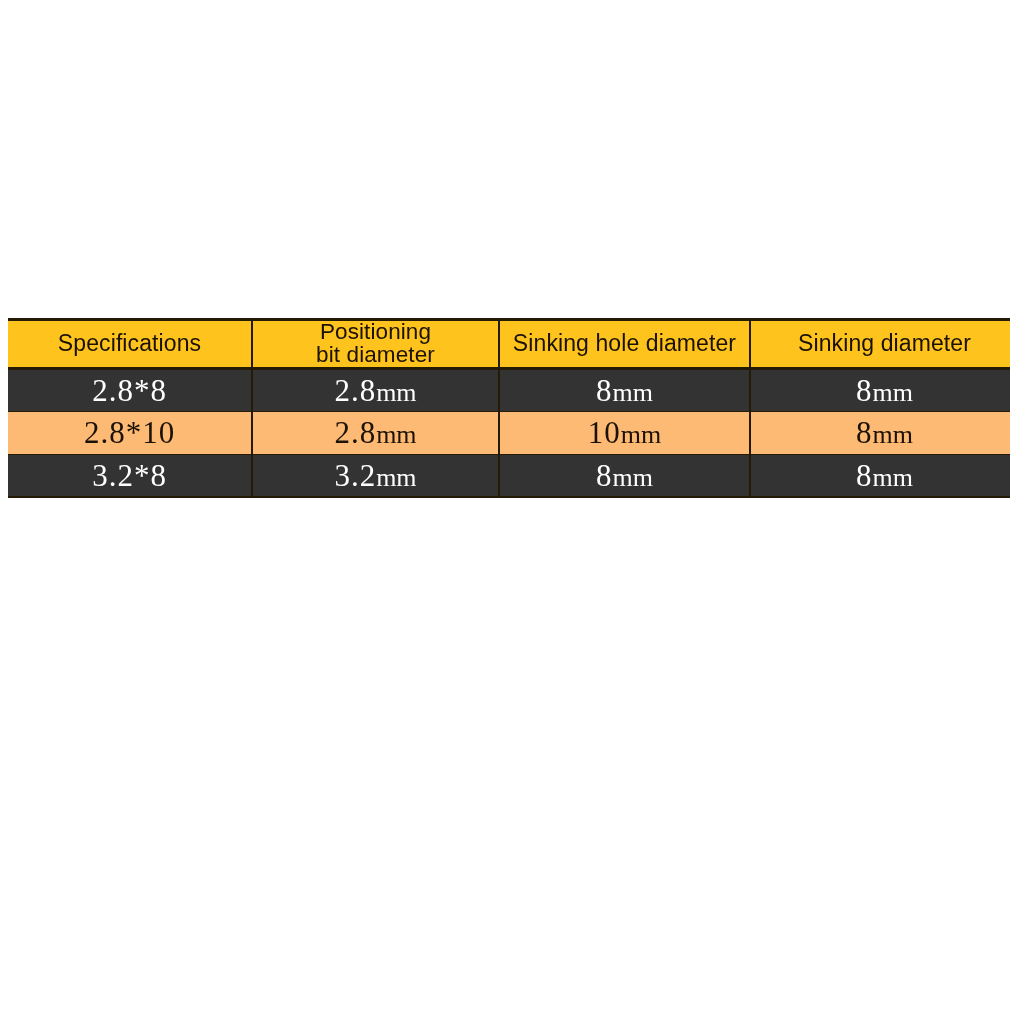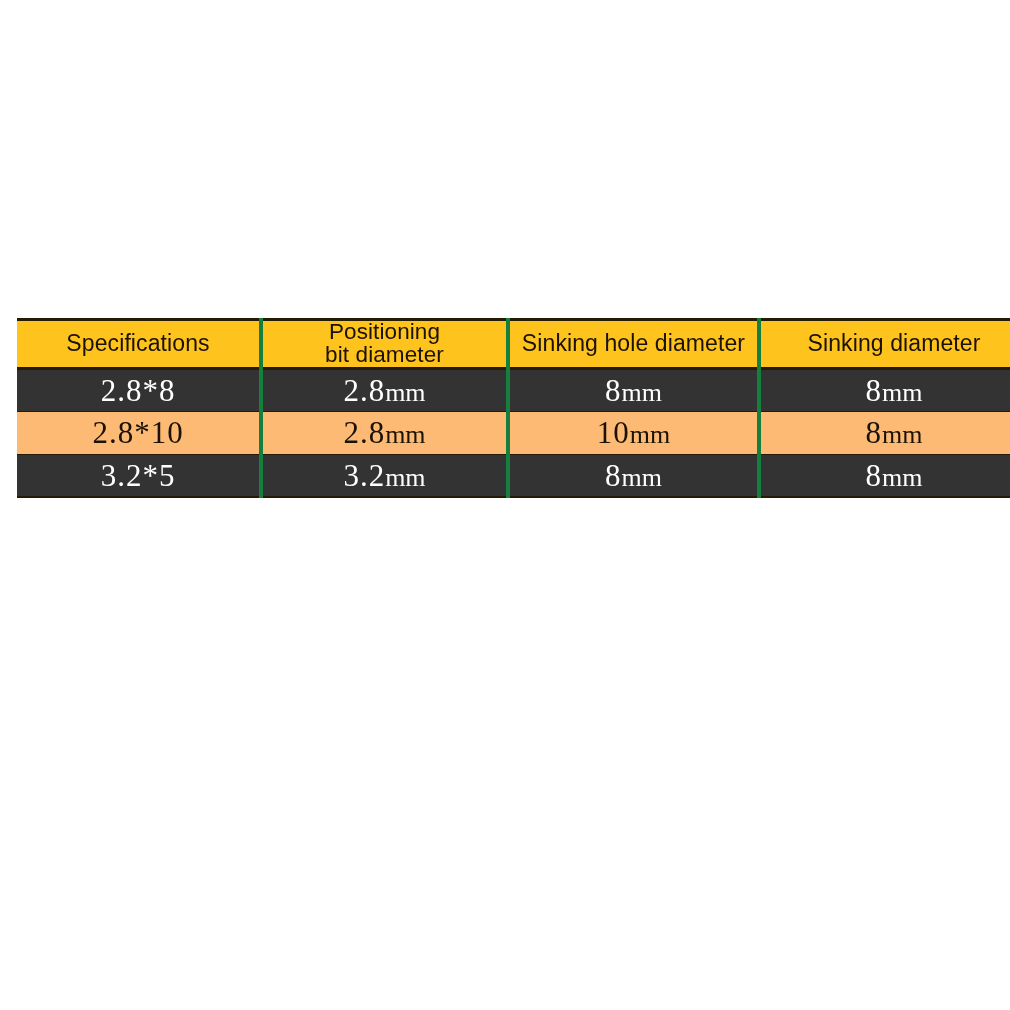--- a/index.html
+++ b/index.html
@@ -14,21 +14,21 @@
     overflow: hidden;
   }
   #canvas {
     position: relative;
     width: 1010px;
     height: 1010px;
     background: #ffffff;
   }
   .spec-table-wrap {
     position: absolute;
-    left: 17px;
+    left: 8px;
     top: 318px;
     width: 888px;
   }
   table.spec-table {
     width: 1010px;
     border-collapse: collapse;
     table-layout: fixed;
     border-top: 3px solid #241b07;
     border-bottom: 2px solid #241b07;
   }
@@ -36,21 +36,21 @@
   table.spec-table col.c1 { width: 247px; }
   table.spec-table col.c2 { width: 251px; }
   table.spec-table col.c3 { width: 268px; }
 
   table.spec-table td,
   table.spec-table th {
     padding: 0;
     margin: 0;
     text-align: center;
     vertical-align: middle;
-    border-left: 4px solid #15803d;
+    border-left: 2px solid #15803d;
     border-right: 2px solid #241b07;
     overflow: hidden;
   }
   table.spec-table tr > *:first-child { border-left: none; }
   table.spec-table tr > *:last-child { border-right: none; }
 
   
   tr.header-row { height: 45px; }
   tr.header-row th {
     background: #FEC31D;
@@ -157,21 +157,21 @@
           </td>
           <td>
             <span class="cell-txt">8</span><span class="unit">mm</span>
           </td>
         </tr>
 
 
 
         <tr class="data-row row-dark">
           <td>
-            <span class="cell-txt">3.2*5</span>
+            <span class="cell-txt">3.2*8</span>
           </td>
           <td>
             <span class="cell-txt">3.2</span><span class="unit">mm</span>
           </td>
           <td>
             <span class="cell-txt">8</span><span class="unit">mm</span>
           </td>
           <td>
             <span class="cell-txt">8</span><span class="unit">mm</span>
           </td>

